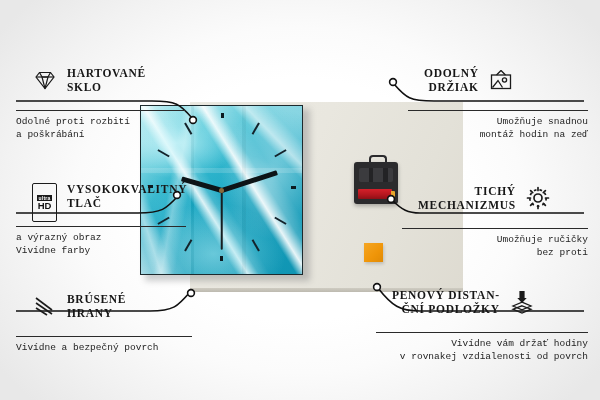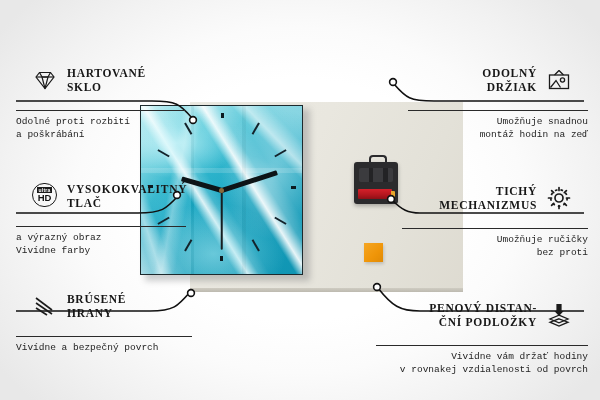--- a/index.html
+++ b/index.html
@@ -173,21 +173,21 @@
   
   .feature { position: absolute; }
   .f-left  { text-align: left; }
   .f-right { text-align: right; }
   .f-head {
     display: flex;
     align-items: center;
     gap: 9px;
     margin: 16px;
   }
-  .f-right .f-head { justify-content: flex-end; }
+  .f-right .f-head { }
   .f-title {
     font-family: "Liberation Serif", serif;
     font-size: 11.5px;
     font-weight: bold;
     letter-spacing: 0.7px;
     color: #171717;
     line-height: 14px;
     text-transform: uppercase;
   }
   .f-rule {
@@ -203,26 +203,26 @@
   }
   .f-icon { flex: 0 0 auto; width: 26px; height: 26px; color: #1b1b1b; }
   .f-icon svg { display: block; width: 26px; height: 26px; }
   
   #feat-glass   { left: 16px;  top: 50px;  width: 170px; }
   #feat-print   { left: 16px;  top: 166px; width: 170px; }
   #feat-edges   { left: 16px;  top: 276px; width: 176px; }
   
   #feat-holder  { right: 12px; top: 50px;  width: 180px; }
   #feat-mech    { right: 12px; top: 168px; width: 186px; }
-  #feat-foam    { right: 12px; top: 285px; width: 212px; }
+  #feat-foam    { right: 12px; top: 272px; width: 212px; }
   
   .hd-badge {
-    width: 25px; height: 24px;
+    width: 25px; height: 39px;
     border: 1.4px solid #1b1b1b;
-    border-radius: 12px;
+    border-radius: 2px;
     display: flex; flex-direction: column;
     align-items: center; justify-content: center;
     box-sizing: border-box;
   }
   .hd-ultra {
     font-family: "Liberation Sans", sans-serif;
     font-size: 5px; font-weight: bold;
     background: #1b1b1b; color: #fff;
     padding: 0 2px; line-height: 6px;
     letter-spacing: 0.2px;

